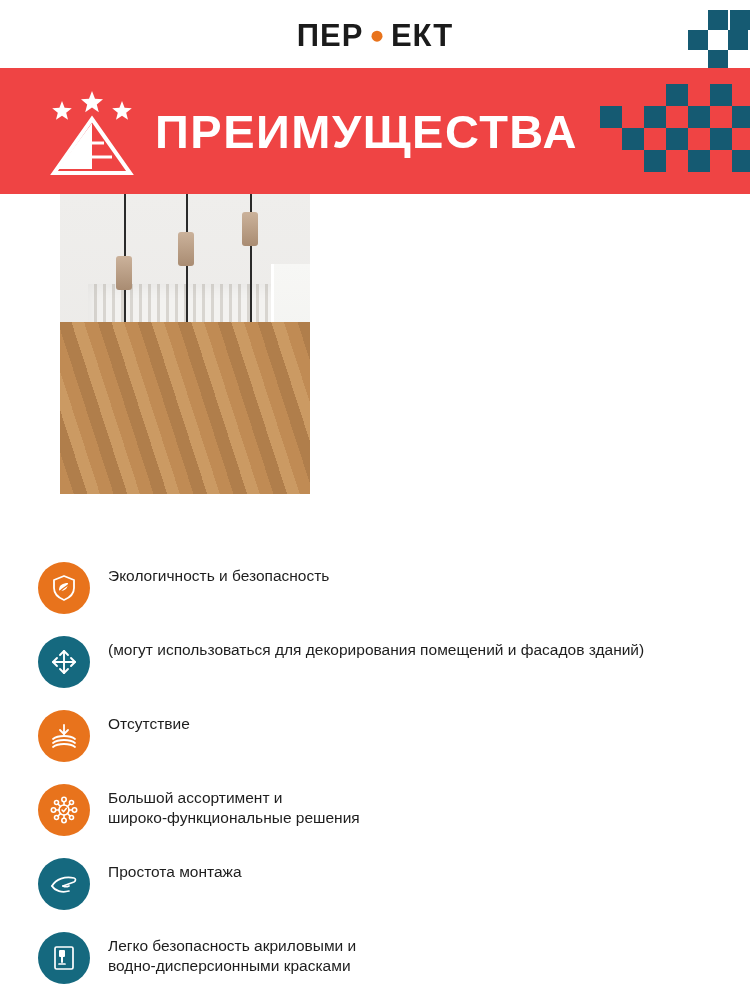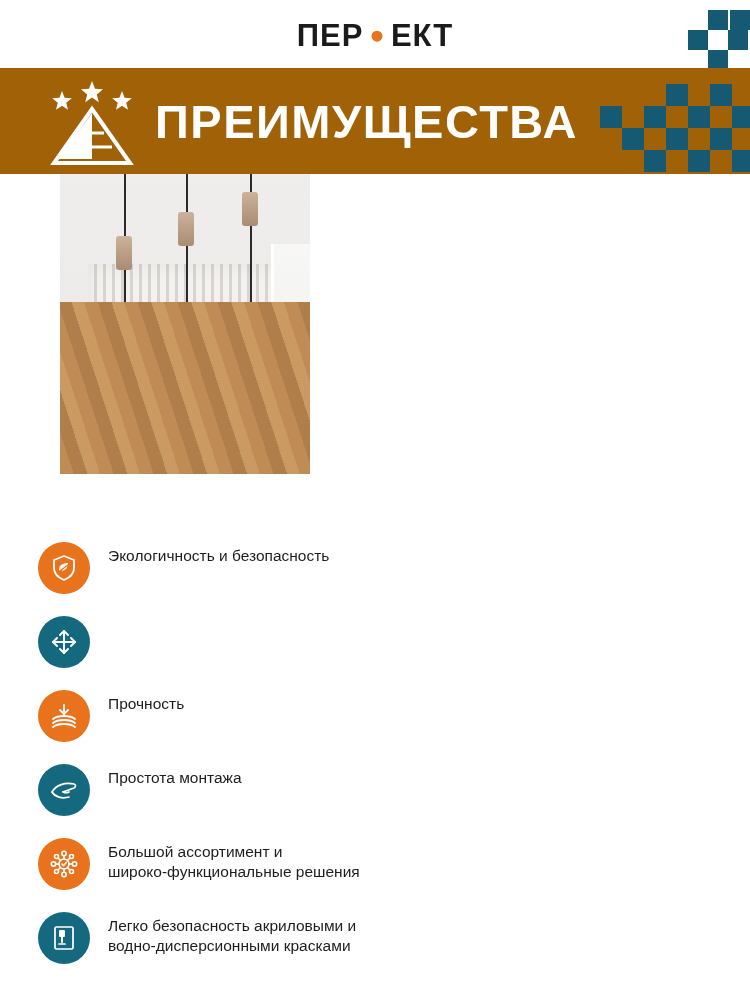--- a/index.html
+++ b/index.html
@@ -56,22 +56,22 @@
     height: 58px;
   }
   .chk {
     position: absolute;
     background: #155a72;
   }
 
   
   .banner {
     position: relative;
-    height: 106px;
-    background: #a16207;
+    height: 126px;
+    background: #ef4444;
     overflow: hidden;
   }
   .banner-title {
     position: absolute;
     left: 155px;
     top: 50%;
     transform: translateY(-50%);
     color: #ffffff;
     font-size: 47px;
     font-weight: bold;
@@ -401,48 +401,36 @@
         <svg width="30" height="30" viewBox="0 0 30 30" fill="none" stroke="#ffffff" stroke-width="1.9" stroke-linecap="round" stroke-linejoin="round">
           <line x1="15" y1="4" x2="15" y2="26"></line>
           <line x1="4" y1="15" x2="26" y2="15"></line>
           <polyline points="11,8 15,4 19,8"></polyline>
           <polyline points="11,22 15,26 19,22"></polyline>
           <polyline points="8,11 4,15 8,19"></polyline>
           <polyline points="22,11 26,15 22,19"></polyline>
         </svg>
       </div>
       <div class="ftext">
+        <span class="sub">(могут использоваться для декорирования помещений и фасадов зданий)</span>
       </div>
     </div>
 
     <div class="feature">
       <div class="fi orange">
         <svg width="30" height="30" viewBox="0 0 30 30" fill="none" stroke="#ffffff" stroke-width="1.8" stroke-linecap="round" stroke-linejoin="round">
           <line x1="15" y1="4" x2="15" y2="13"></line>
           <polyline points="11,9 15,13 19,9"></polyline>
           <path d="M4 18 C9 14 21 14 26 18"></path>
           <path d="M4 22 C9 18 21 18 26 22"></path>
           <path d="M4 26 C9 22 21 22 26 26"></path>
         </svg>
       </div>
       <div class="ftext">
-        <span>Прочность</span>
-      </div>
-    </div>
-
-    <div class="feature">
-      <div class="fi teal">
-        <svg width="30" height="30" viewBox="0 0 30 30" fill="none" stroke="#ffffff" stroke-width="1.7" stroke-linecap="round" stroke-linejoin="round">
-          <path d="M3 17 C7 10 16 7 25 9 C27 9.5 27 12 25 13 L14 17"></path>
-          <path d="M3 17 C6 22 13 24 20 22"></path>
-          <path d="M14 17 C16 18 18 18 20 17"></path>
-        </svg>
-      </div>
-      <div class="ftext">
-        <span>Простота монтажа</span>
+        <span>Отсутствие</span>
       </div>
     </div>
 
     <div class="feature">
       <div class="fi orange">
         <svg width="30" height="30" viewBox="0 0 30 30" fill="none" stroke="#ffffff" stroke-width="1.6" stroke-linecap="round" stroke-linejoin="round">
           <circle cx="15" cy="15" r="5"></circle>
           <polyline points="13,15 14.6,16.8 17.4,13.2" stroke-width="1.4"></polyline>
           <circle cx="15" cy="4.5" r="2.2"></circle>
           <circle cx="15" cy="25.5" r="2.2"></circle>
@@ -461,20 +449,33 @@
           <line x1="9" y1="21" x2="11.4" y2="18.6"></line>
           <line x1="21" y1="21" x2="18.6" y2="18.6"></line>
         </svg>
       </div>
       <div class="ftext">
         <span>Большой ассортимент и</span>
         <span class="sub">широко-функциональные решения</span>
       </div>
     </div>
 
+    <div class="feature">
+      <div class="fi teal">
+        <svg width="30" height="30" viewBox="0 0 30 30" fill="none" stroke="#ffffff" stroke-width="1.7" stroke-linecap="round" stroke-linejoin="round">
+          <path d="M3 17 C7 10 16 7 25 9 C27 9.5 27 12 25 13 L14 17"></path>
+          <path d="M3 17 C6 22 13 24 20 22"></path>
+          <path d="M14 17 C16 18 18 18 20 17"></path>
+        </svg>
+      </div>
+      <div class="ftext">
+        <span>Простота монтажа</span>
+      </div>
+    </div>
+
 
 
     <div class="feature">
       <div class="fi teal">
         <svg width="30" height="30" viewBox="0 0 30 30" fill="none" stroke="#ffffff" stroke-width="1.7" stroke-linecap="round" stroke-linejoin="round">
           <rect x="6" y="4" width="18" height="22" rx="1.5"></rect>
           <rect x="10" y="7" width="6" height="7" rx="1" fill="#ffffff" stroke="none"></rect>
           <line x1="13" y1="14" x2="13" y2="19" stroke-width="2"></line>
           <line x1="10" y1="21" x2="16" y2="21"></line>
         </svg>

